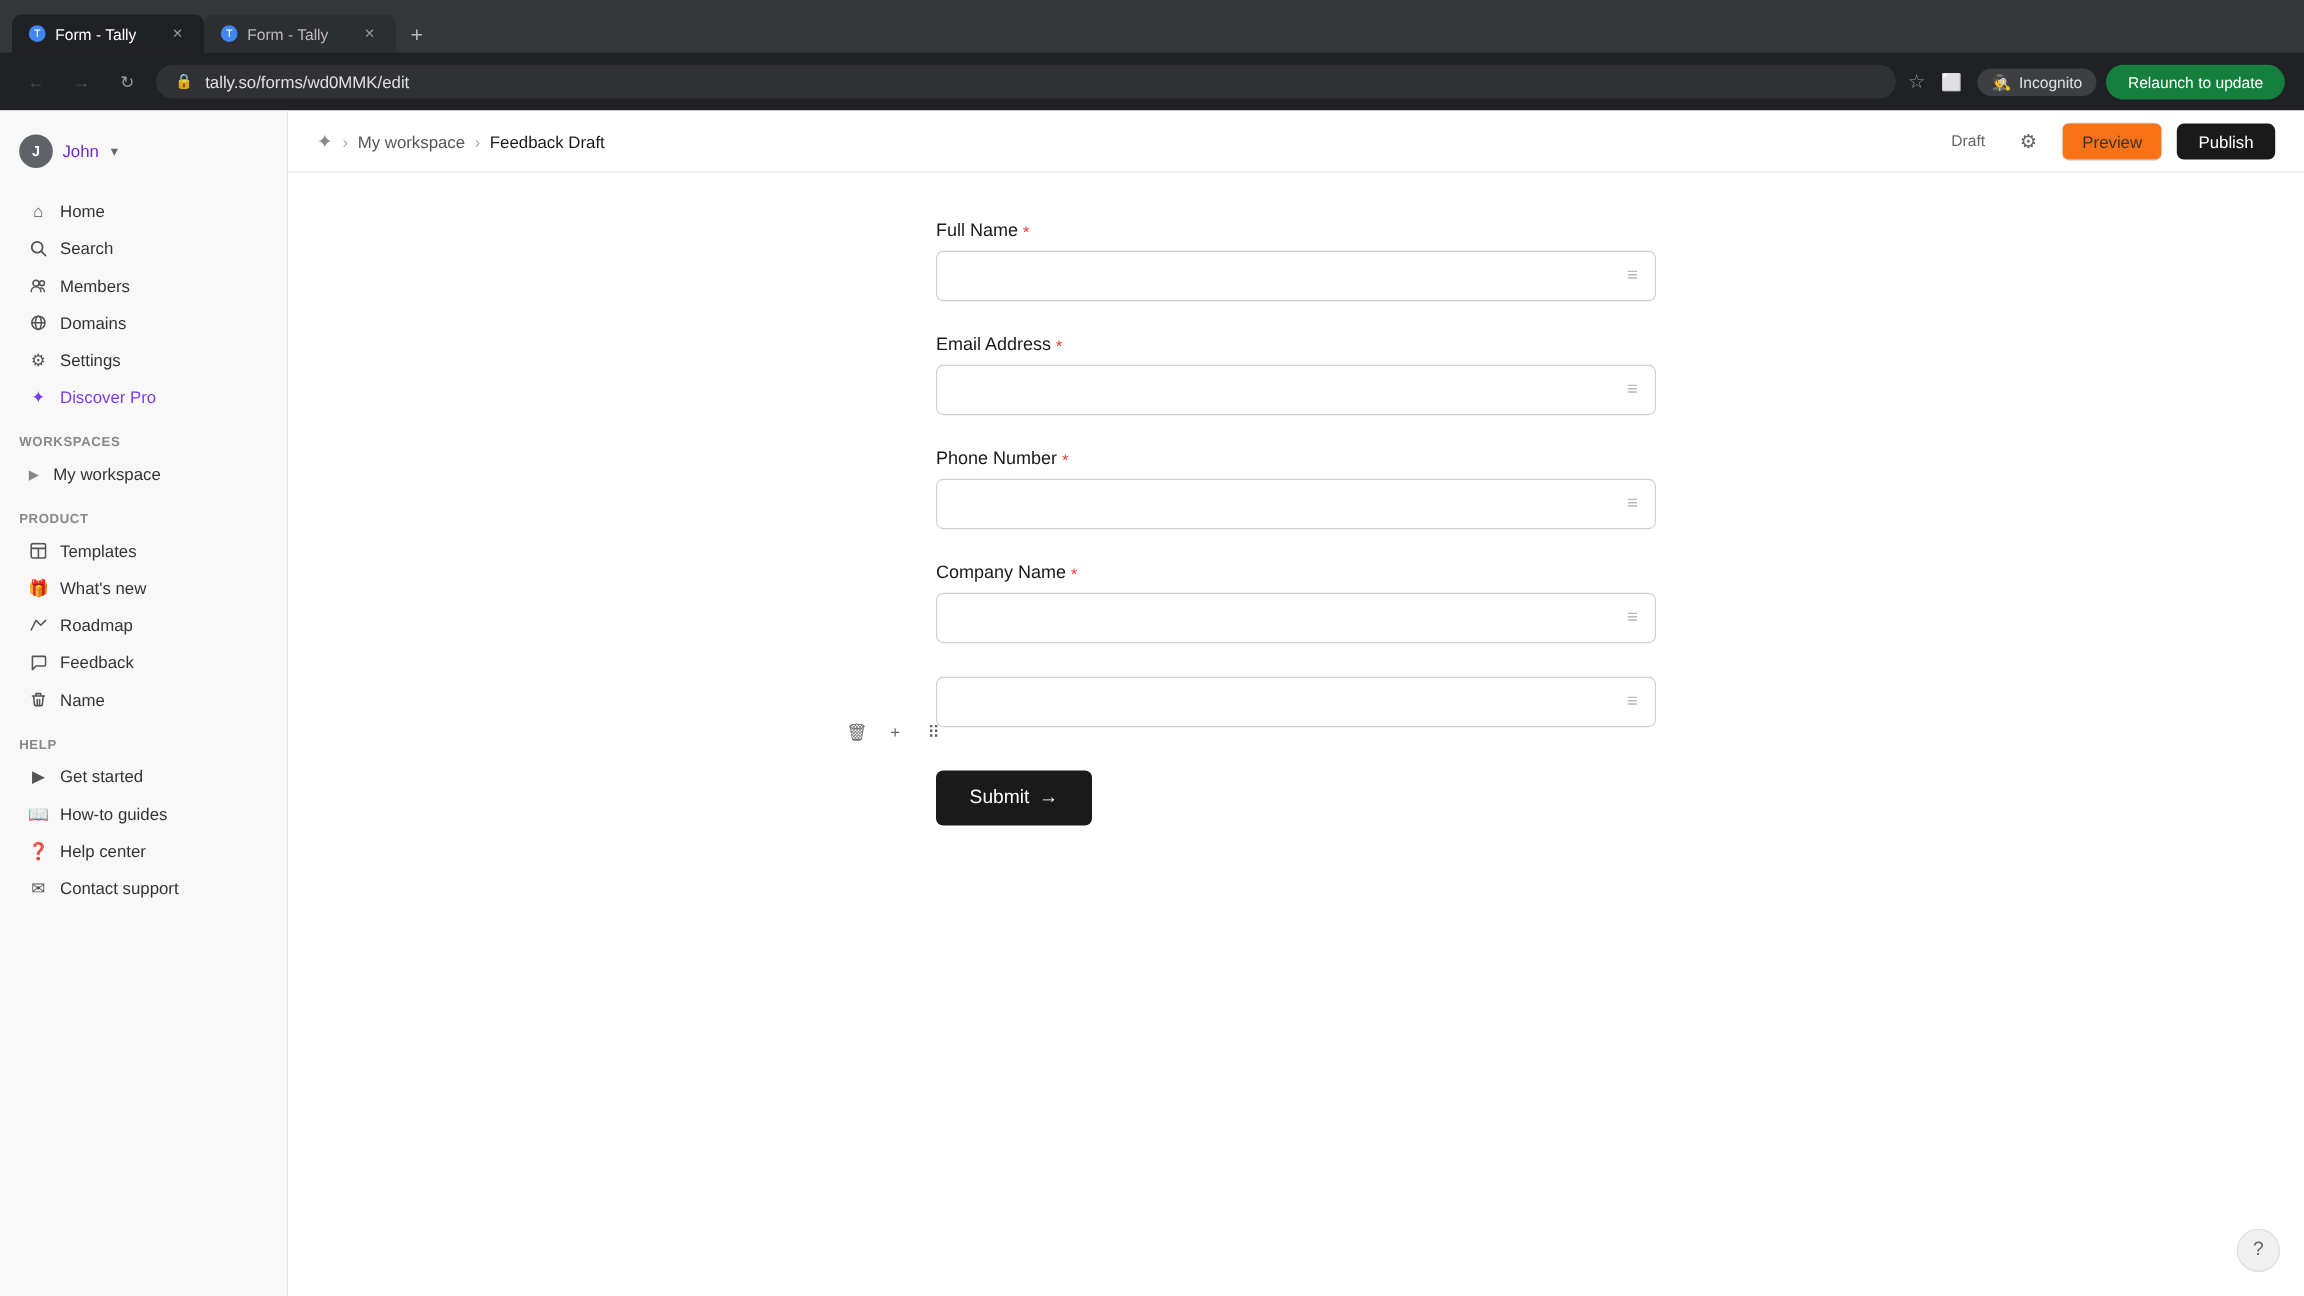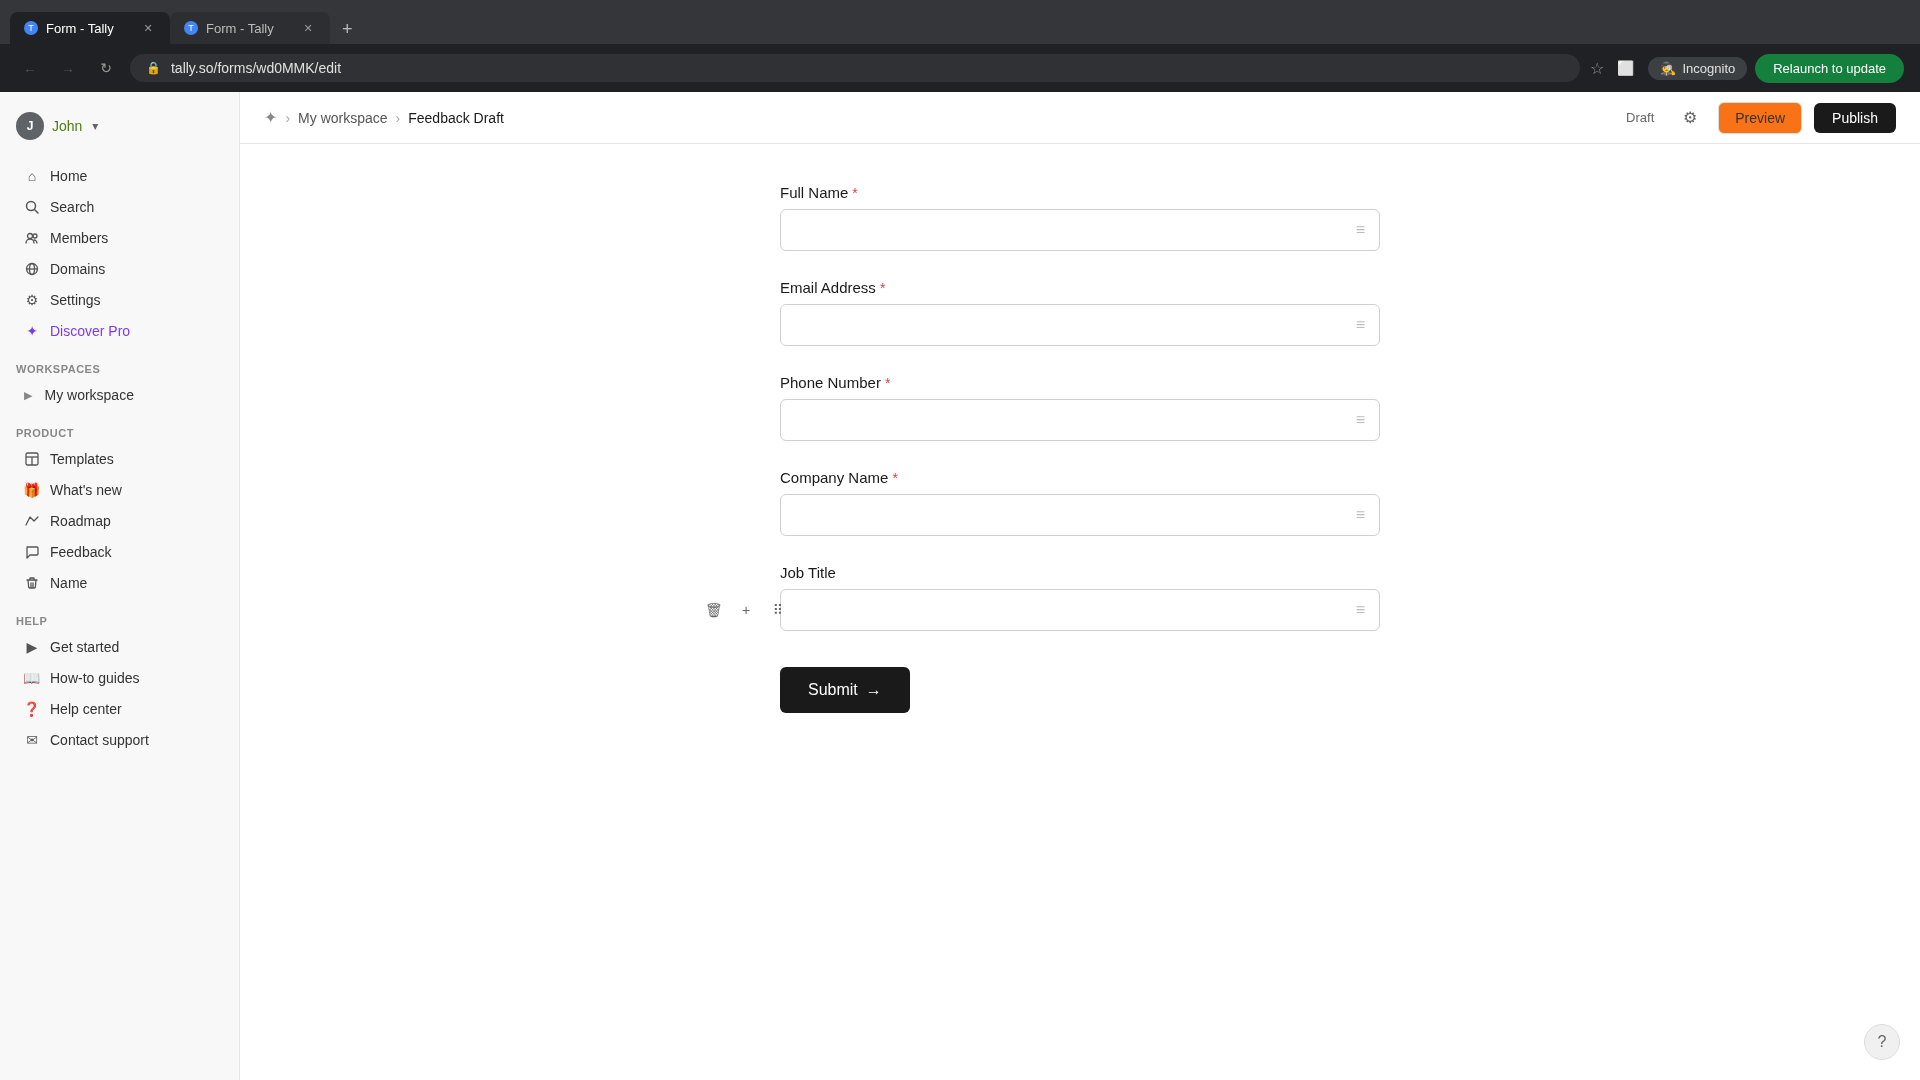--- a/index.html
+++ b/index.html
@@ -24,21 +24,21 @@
     .incognito-badge { display: flex; align-items: center; gap: 6px; background: #3c4043; border-radius: 16px; padding: 4px 12px; color: #e0e0e0; font-size: 13px; cursor: pointer; }
     .relaunch-btn { background: #15803d; border: none; border-radius: 20px; color: white; padding: 7px 18px; font-size: 13px; font-weight: 500; cursor: pointer; white-space: nowrap; }
 
     
     .app-container { display: flex; flex: 1; overflow: hidden; background: #fff; }
 
     
     .sidebar { width: 240px; flex-shrink: 0; background: #f8f8f8; border-right: 1px solid #e5e5e5; display: flex; flex-direction: column; padding: 12px 0; overflow-y: auto; }
     .sidebar-user { display: flex; align-items: center; gap: 8px; padding: 8px 16px 16px; cursor: pointer; }
     .user-avatar { width: 28px; height: 28px; border-radius: 50%; background: #5f6368; color: white; display: flex; align-items: center; justify-content: center; font-size: 12px; font-weight: 600; }
-    .user-name { font-size: 14px; font-weight: 500; color: #4d7c0f; }
+    .user-name { font-size: 14px; font-weight: 500; color: #6d28d9; }
     .user-chevron { color: #666; font-size: 12px; margin-left: 2px; }
 
     .sidebar-section { padding: 4px 0; }
     .sidebar-section-label { font-size: 11px; font-weight: 600; color: #888; padding: 8px 16px 4px; text-transform: uppercase; letter-spacing: 0.5px; }
     .sidebar-item { display: flex; align-items: center; gap: 10px; padding: 7px 16px; font-size: 14px; color: #333; cursor: pointer; border-radius: 4px; margin: 1px 8px; }
     .sidebar-item-icon { width: 16px; height: 16px; display: flex; align-items: center; justify-content: center; color: #555; font-size: 14px; flex-shrink: 0; }
     .sidebar-item.discover-pro { color: #7c3aed; }
     .sidebar-item.discover-pro .sidebar-item-icon { color: #7c3aed; }
     .sidebar-workspace { display: flex; align-items: center; gap: 8px; padding: 7px 16px; font-size: 14px; color: #333; cursor: pointer; margin: 1px 8px; border-radius: 4px; }
     .ws-chevron { color: #888; font-size: 11px; margin-right: 4px; }
@@ -303,23 +303,20 @@
             <span>Company Name</span>
             <span class="field-required">*</span>
           </div>
           <div class="form-input">
             <span></span>
             <span class="input-drag">≡</span>
           </div>
         </div>
 
         <div class="form-field-group" style="position:relative;">
-          <div class="form-field-label">
-            <span>Job Title</span>
-          </div>
           <div class="field-actions" style="opacity:1;">
             <button class="field-action-btn">🗑</button>
             <button class="field-action-btn">+</button>
             <button class="field-action-btn">⠿</button>
           </div>
           <div class="form-input">
             <span></span>
             <span class="input-drag">≡</span>
           </div>
         </div>

